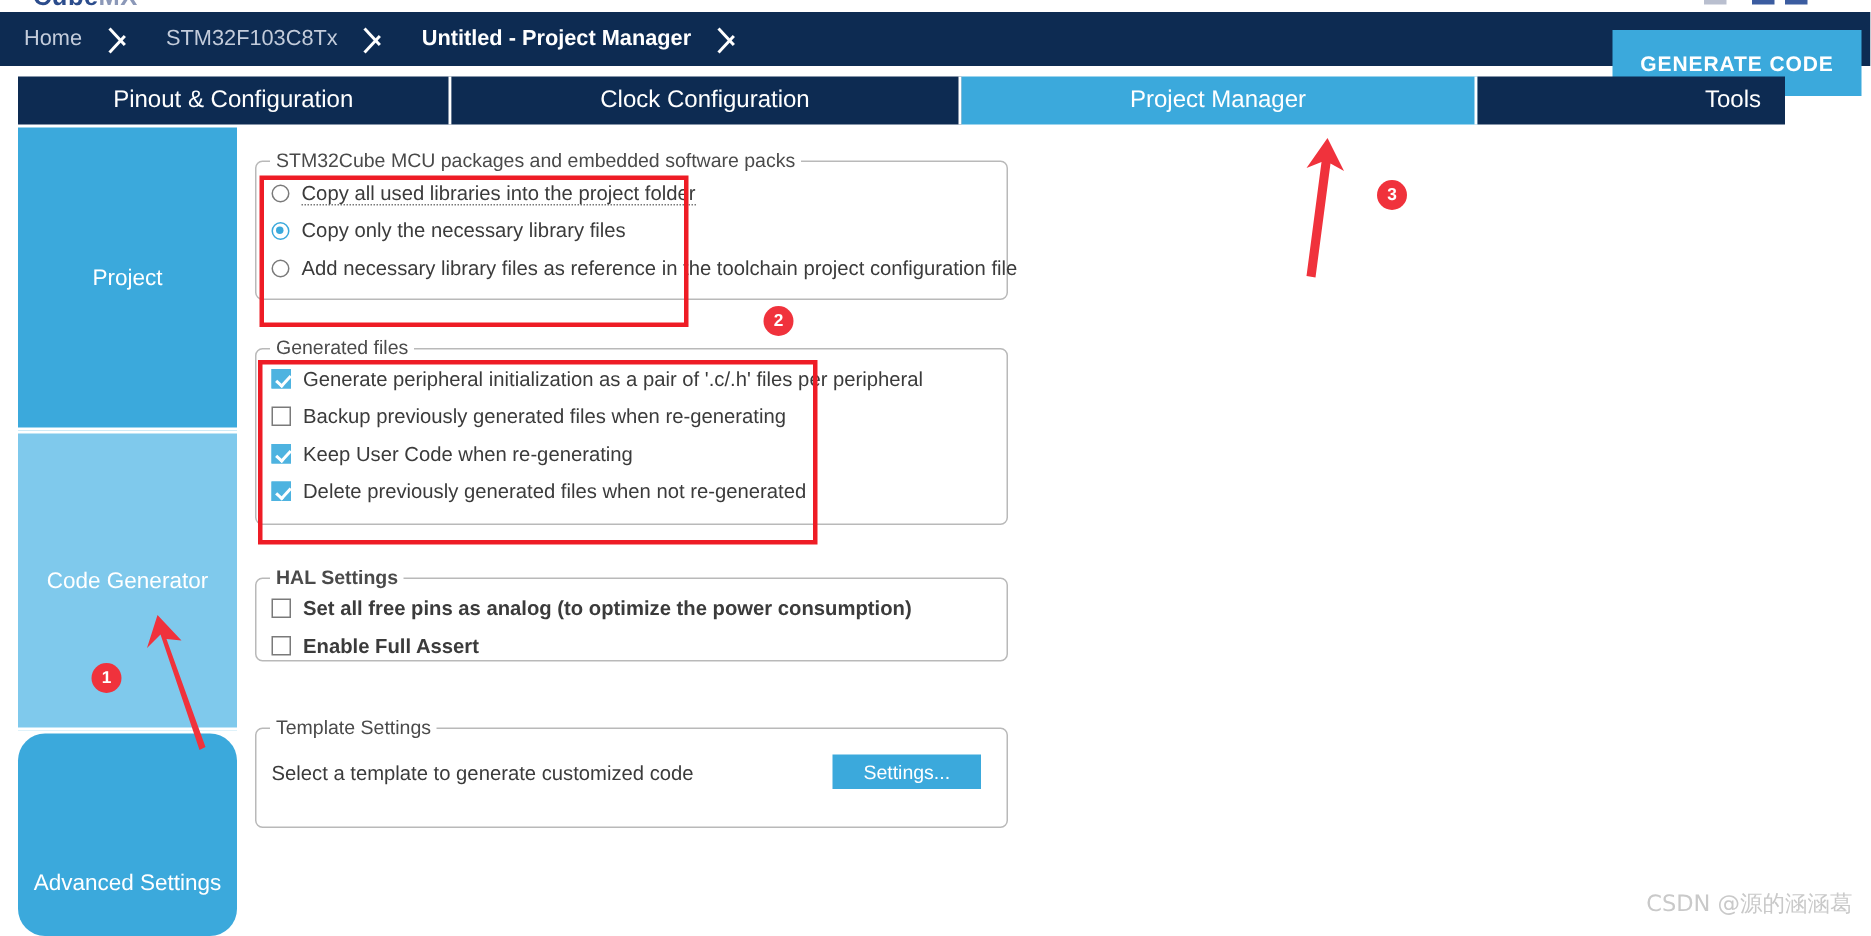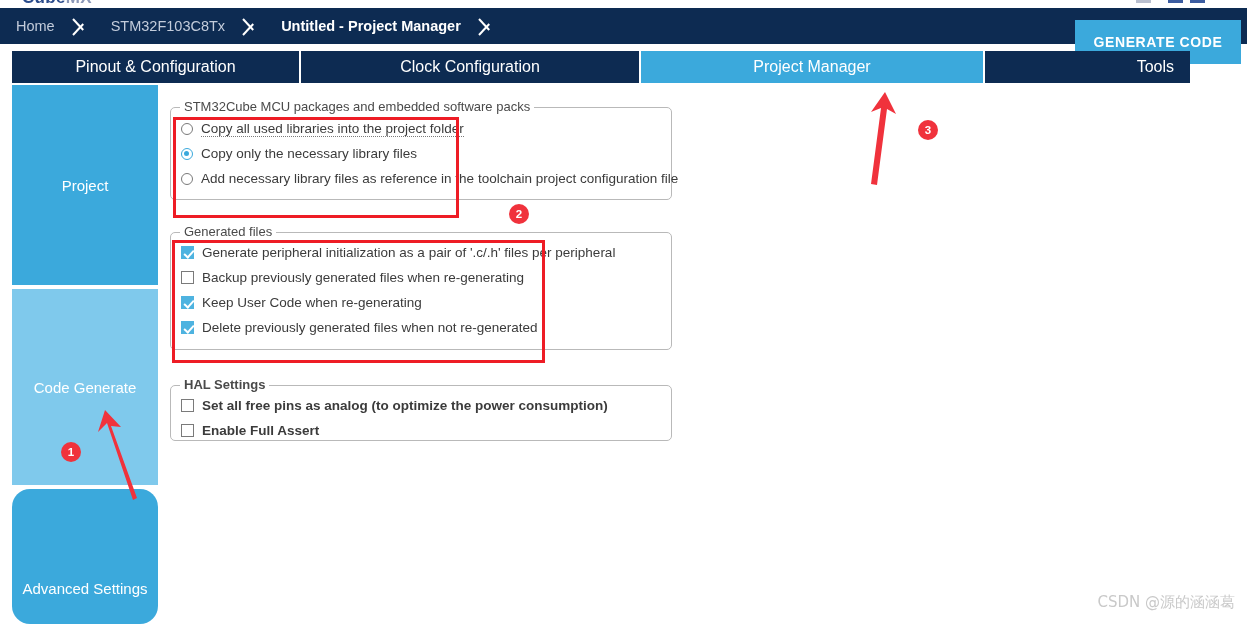--- a/index.html
+++ b/index.html
@@ -140,21 +140,21 @@
 
   <div class="tabbar">
     <div class="tab t1">Pinout &amp; Configuration</div>
     <div class="tab t2">Clock Configuration</div>
     <div class="tab t3 selected">Project Manager</div>
     <div class="tab t4">Tools</div>
   </div>
 
   <div class="leftnav">
     <div class="nav-item nav-project">Project</div>
-    <div class="nav-item nav-codegen">Code Generate</div>
+    <div class="nav-item nav-codegen">Code Generator</div>
     <div class="nav-item nav-advanced">Advanced Settings</div>
   </div>
 
   <div class="content">
 
     <div class="groupbox gb-packages">
       <div class="gb-title">STM32Cube MCU packages and embedded software packs</div>
       <label class="opt-row" style="top:13px;">
         <span class="radio"></span>
         <span class="focus-dotted">Copy all used libraries into the project folder</span>
@@ -194,20 +194,25 @@
       <label class="opt-row" style="top:12px;">
         <span class="cbx"></span>
         <span>Set all free pins as analog (to optimize the power consumption)</span>
       </label>
       <label class="opt-row" style="top:37px;">
         <span class="cbx"></span>
         <span>Enable Full Assert</span>
       </label>
     </div>
 
+    <div class="groupbox gb-template">
+      <div class="gb-title">Template Settings</div>
+      <div class="tmpl-text">Select a template to generate customized code</div>
+      <button class="settings-btn">Settings...</button>
+    </div>
 
   </div>
 
   <div class="ann-box" style="left:173px; top:117px; width:286px; height:101px;"></div>
   <div class="ann-box" style="left:172px; top:240px; width:373px; height:123px;"></div>
 
   <div class="ann-dot" style="left:509px; top:204px;">2</div>
   <div class="ann-dot" style="left:61px;  top:442px;">1</div>
   <div class="ann-dot" style="left:918px; top:120px;">3</div>
 

